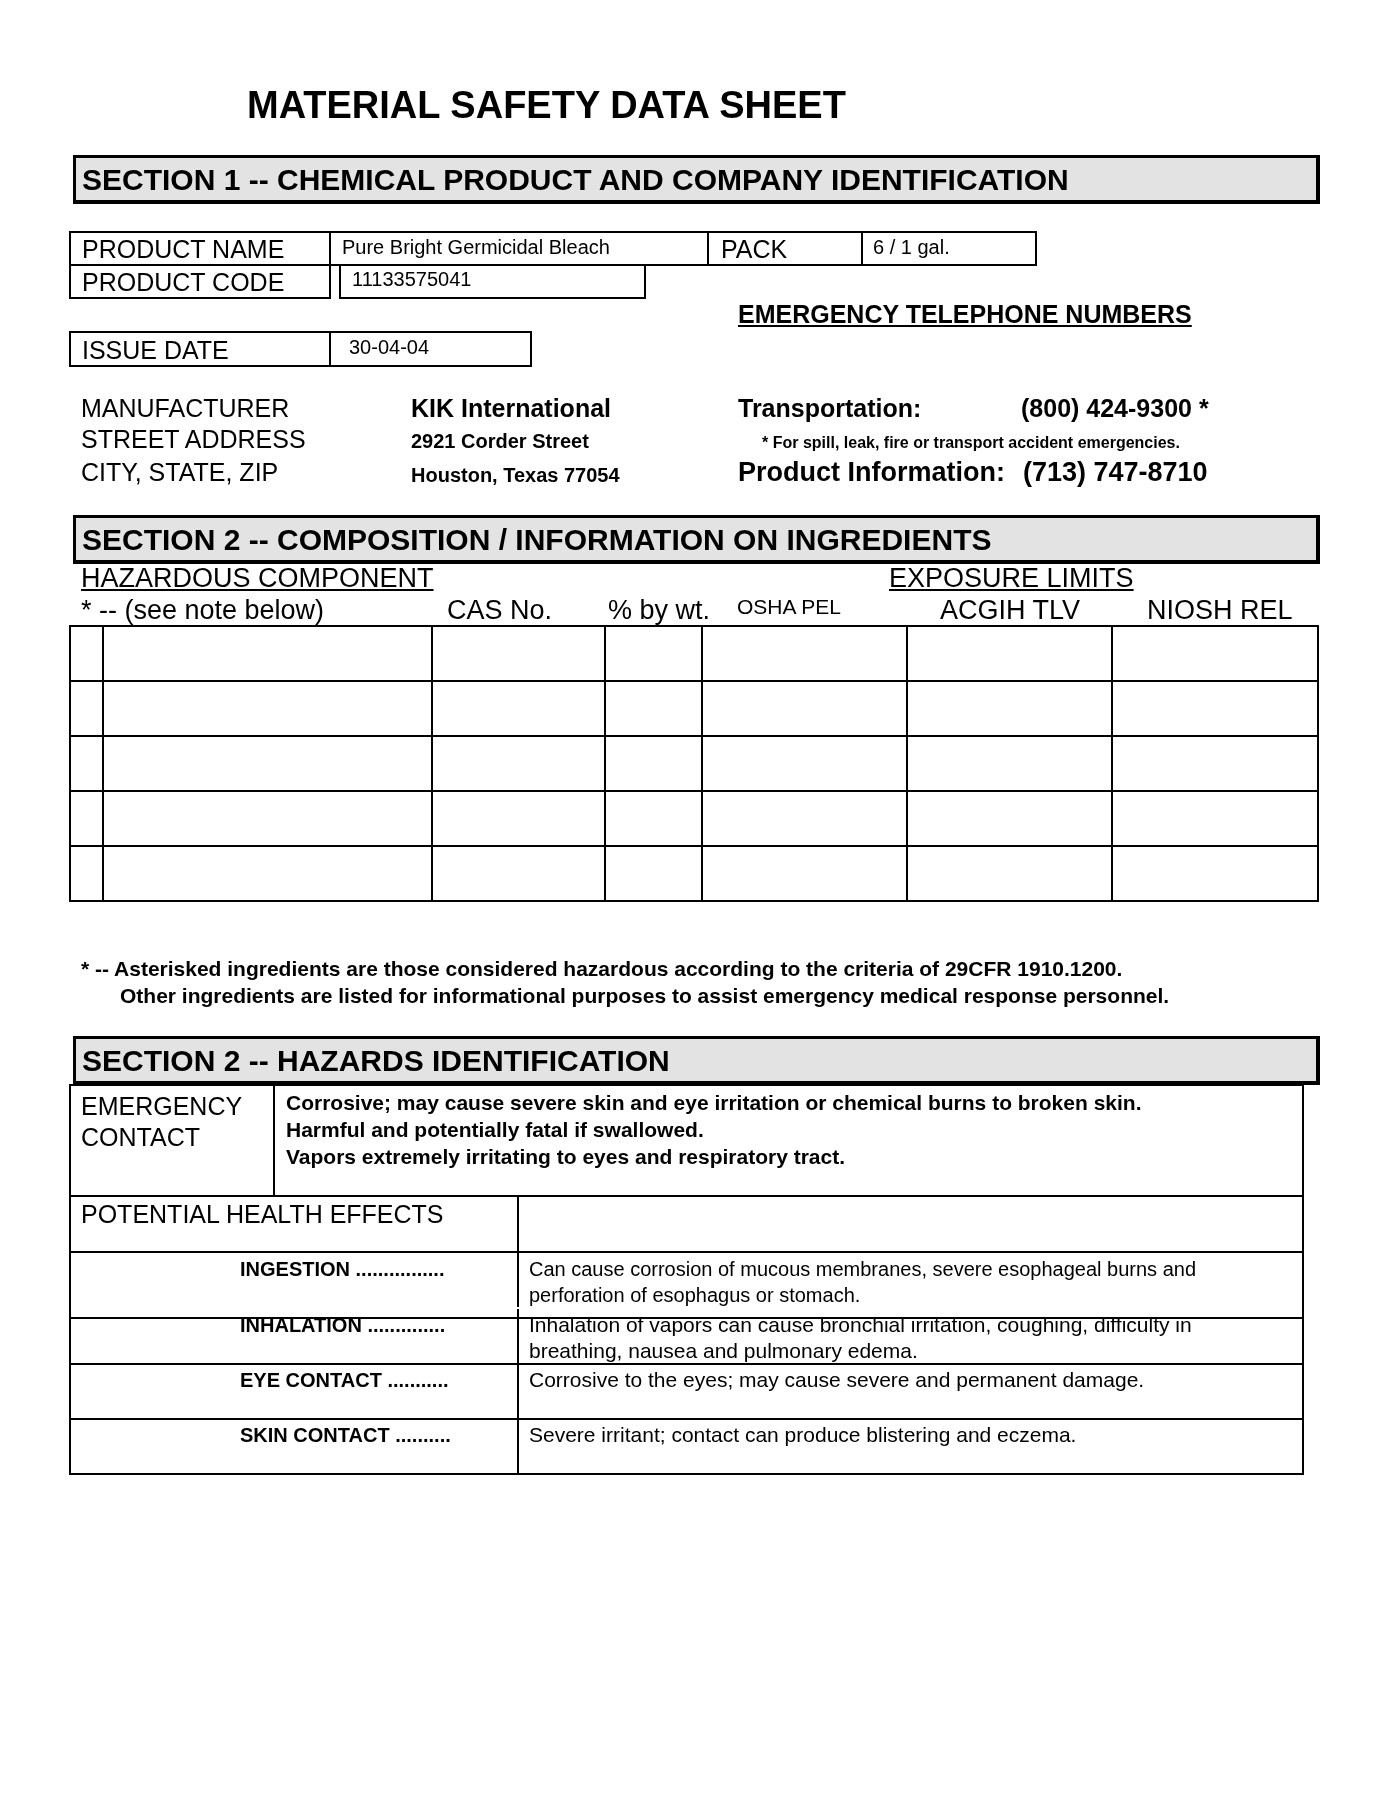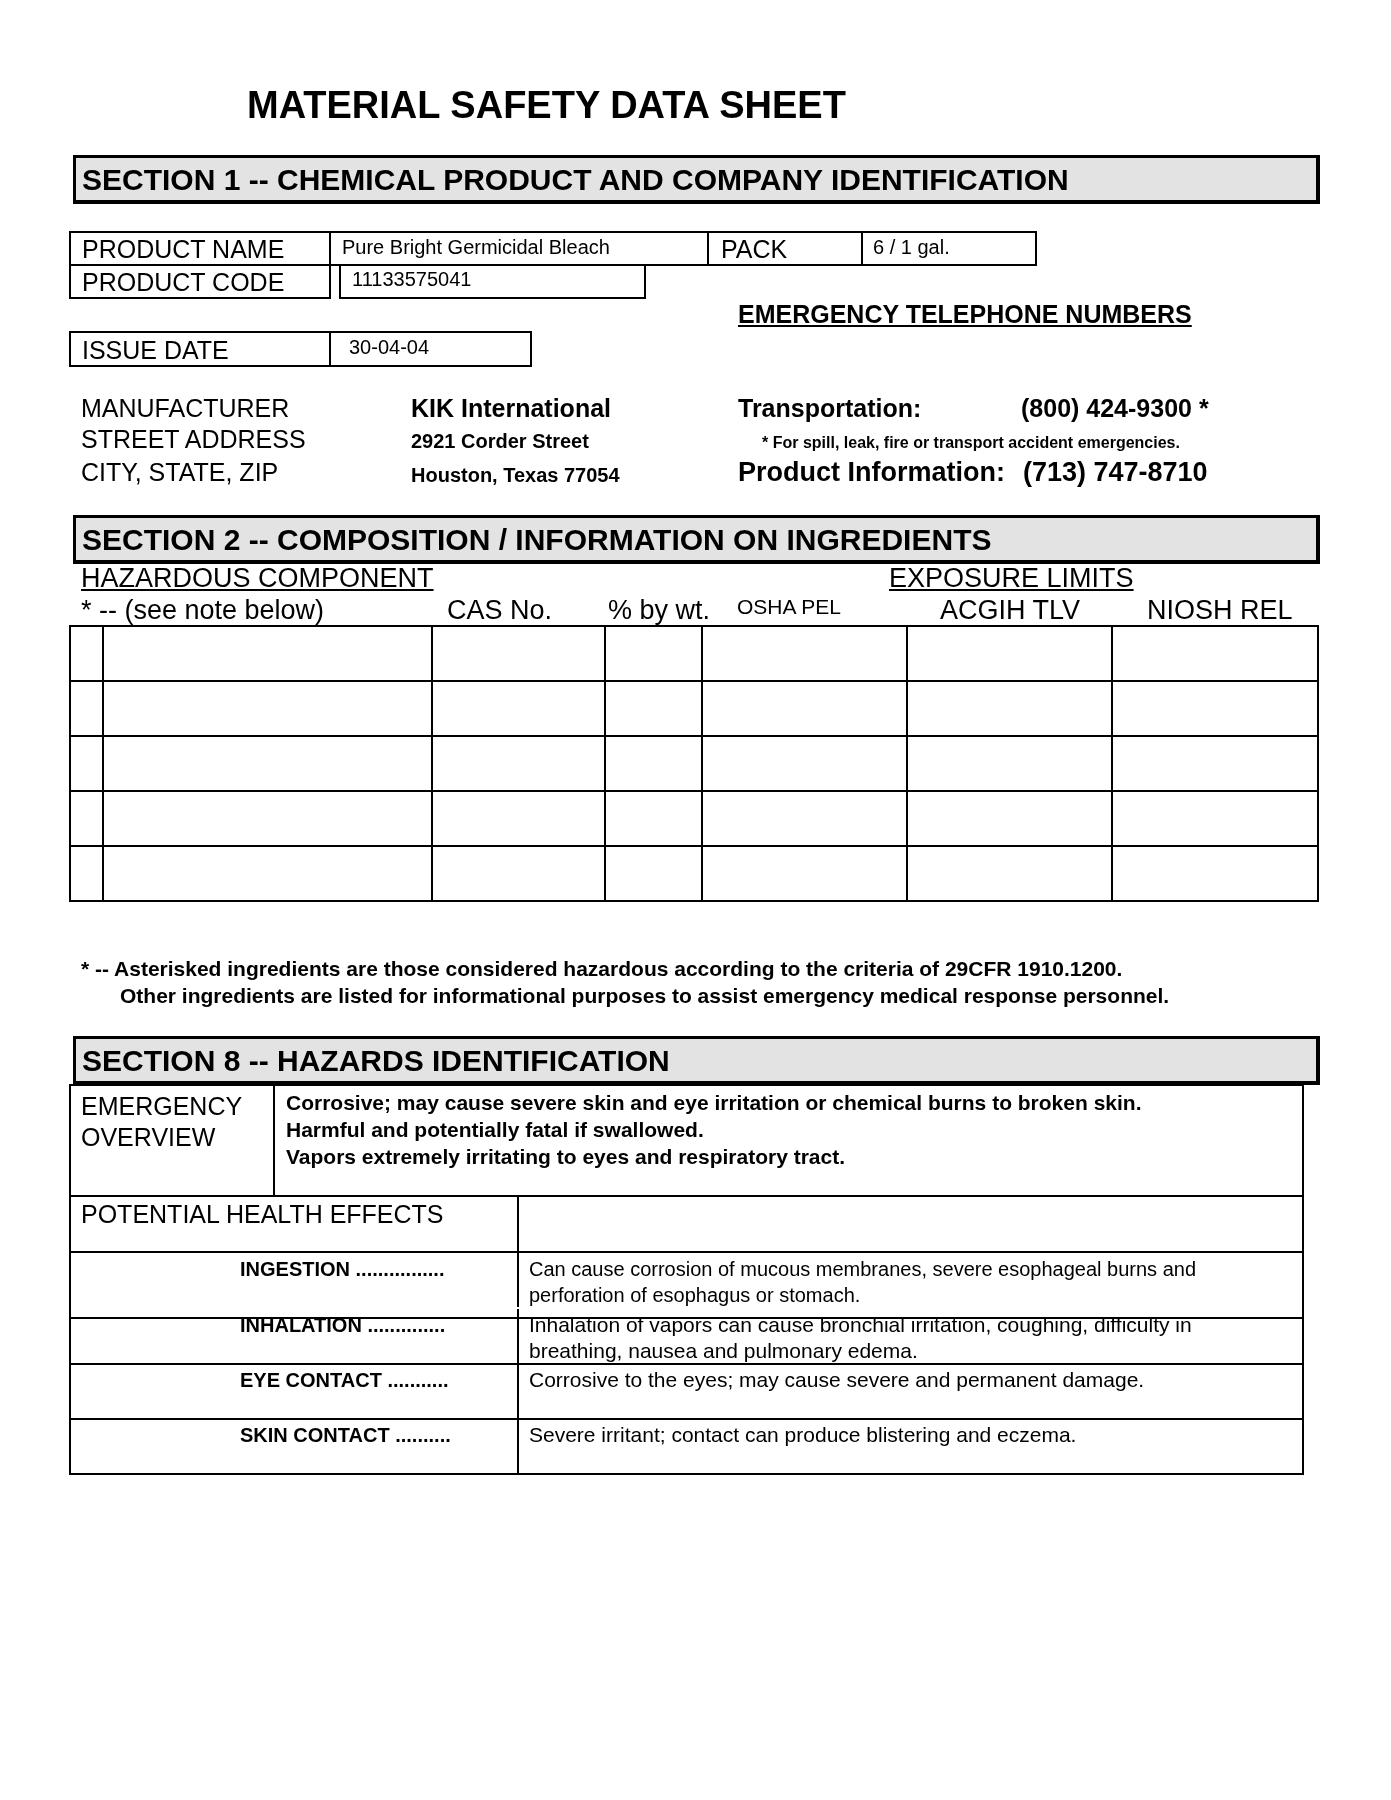--- a/index.html
+++ b/index.html
@@ -147,27 +147,27 @@
         <td style="padding-left: 16px; white-space: normal;"></td>
         <td style="padding-left: 16px; white-space: normal;"></td>
       </tr>
     </tbody>
 </table>
 
 <div class="abs b" style="left:81px; top:957px; font-size:21px;">* --  Asterisked ingredients are those considered hazardous according to the criteria of  29CFR 1910.1200.</div>
 <div class="abs b" style="left:120px; top:984px; font-size:21px;">Other ingredients are listed for informational purposes to assist emergency medical response personnel.</div>
 
 <div class="sec" style="top:1036px;">
-  <span>SECTION  8  --  HAZARDS  IDENTIFICATION</span>
+  <span>SECTION  2  --  HAZARDS  IDENTIFICATION</span>
 </div>
 
 <div class="hz" style="top:1084px; width:1235px; height:113px; border-top:2px solid #000;">
   <div class="divider-v" style="left:202px; top:0; height:111px;"></div>
   <div class="abs lbl" style="left:10px; top:6px;">EMERGENCY</div>
-  <div class="abs lbl" style="left:10px; top:37px;">OVERVIEW</div>
+  <div class="abs lbl" style="left:10px; top:37px;">CONTACT</div>
   <div class="abs b" style="left:215px; top:3px; font-size:21px; line-height:27px;">
     <div>Corrosive; may cause severe skin and eye irritation or chemical burns to broken skin.</div>
     <div>Harmful and potentially fatal if swallowed.</div>
     <div>Vapors extremely irritating to eyes and respiratory tract.</div>
   </div>
 </div>
 
 <div class="hz" style="top:1197px; width:1235px; height:56px;">
   <div class="divider-v" style="left:446px; top:0; height:54px;"></div>
   <div class="abs lbl" style="left:10px; top:3px;">POTENTIAL  HEALTH  EFFECTS</div>

